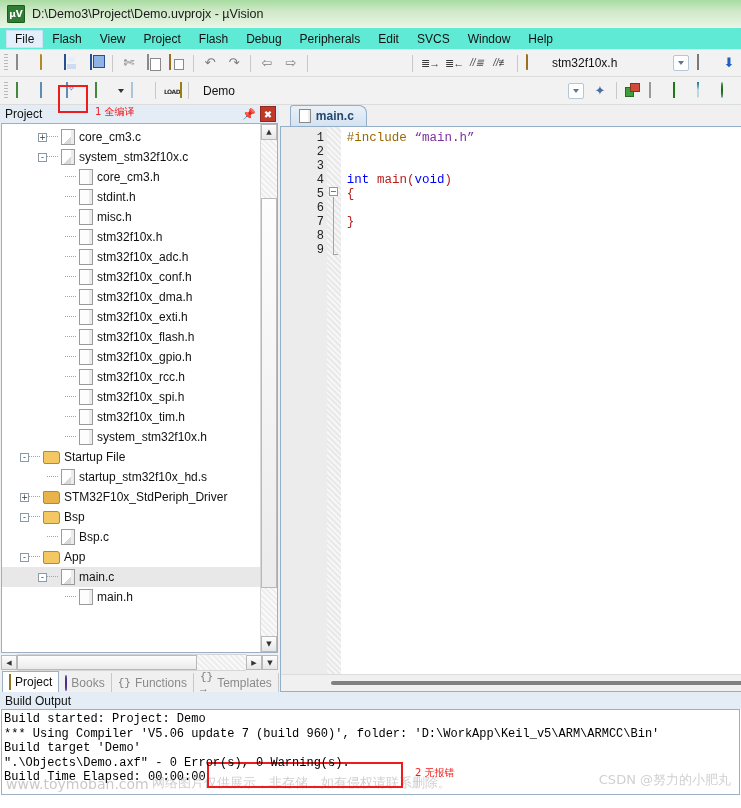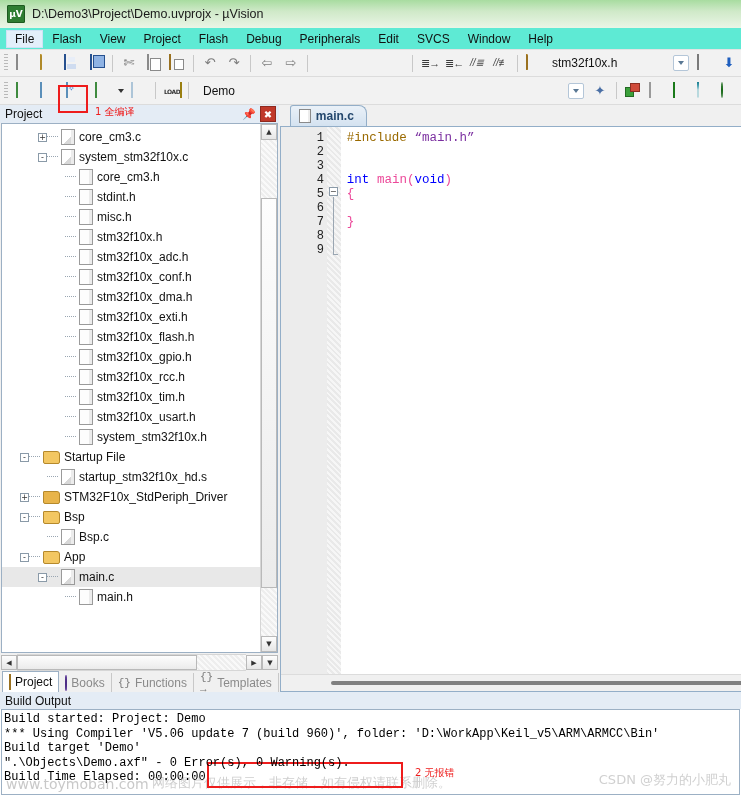--- a/index.html
+++ b/index.html
@@ -193,21 +193,21 @@
   .fold-box{width:9px;height:9px;border:1px solid #8a9aa8;background:#fff;font-size:8px;
      line-height:7px;text-align:center;color:#333;box-sizing:border-box;margin-left:2px;
      font-family:"DejaVu Sans",sans-serif;}
   .fold-line{position:absolute;left:6px;width:1px;background:#9aa6b2;}
   .fold-tick{position:absolute;left:6px;width:5px;height:1px;background:#9aa6b2;}
   .code{flex:1;padding:4px 0 0 6px;font-family:"Liberation Mono",monospace;font-size:12.5px;
      line-height:14px;color:#000;white-space:pre;}
   .k-pre{color:#9a6a00;}
   .k-str{color:#7b2fa0;}
   .k-kw{color:#0000ff;}
-  .k-id{color:#ec4899;}
+  .k-id{color:#b91c1c;}
   .edit-hscroll{height:16px;display:flex;align-items:center;background:#f0f0f0;border-top:1px solid #dcdcdc;}
   .edit-hthumb{height:4px;background:#808080;margin-left:50px;width:620px;border-radius:2px;}
   
   .bo-caption{height:17px;background:#e4ecf5;display:flex;align-items:center;
      padding-left:5px;font-size:12px;color:#111;box-sizing:border-box;}
   .bo-body{height:86px;background:#fff;border:1px solid #9cb0c4;margin:0 1px;
      font-family:"Liberation Mono",monospace;font-size:12px;line-height:14.6px;
      padding:2px 0 0 2px;box-sizing:border-box;position:relative;overflow:hidden;color:#000;}
   .wm{position:absolute;color:#c9c9c9;font-size:14px;white-space:nowrap;
      font-family:"DejaVu Sans",sans-serif;}
@@ -478,28 +478,28 @@
             <span class="tgl-sp"></span>
             <span class="dots"></span>
             <span class="fico"></span>
             <span>stm32f10x_rcc.h</span>
           </div>
           <div class="row">
             <span style="width: 54px; flex: 0 0 auto;"></span>
             <span class="tgl-sp"></span>
             <span class="dots"></span>
             <span class="fico"></span>
+            <span>stm32f10x_spi.h</span>
+          </div>
+          <div class="row">
+            <span style="width: 54px; flex: 0 0 auto;"></span>
+            <span class="tgl-sp"></span>
+            <span class="dots"></span>
+            <span class="fico"></span>
             <span>stm32f10x_tim.h</span>
-          </div>
-          <div class="row">
-            <span style="width: 54px; flex: 0 0 auto;"></span>
-            <span class="tgl-sp"></span>
-            <span class="dots"></span>
-            <span class="fico"></span>
-            <span>stm32f10x_usart.h</span>
           </div>
           <div class="row">
             <span style="width: 54px; flex: 0 0 auto;"></span>
             <span class="tgl-sp"></span>
             <span class="dots"></span>
             <span class="fico"></span>
             <span>system_stm32f10x.h</span>
           </div>
           <div class="row">
             <span style="width: 18px; flex: 0 0 auto;"></span>

